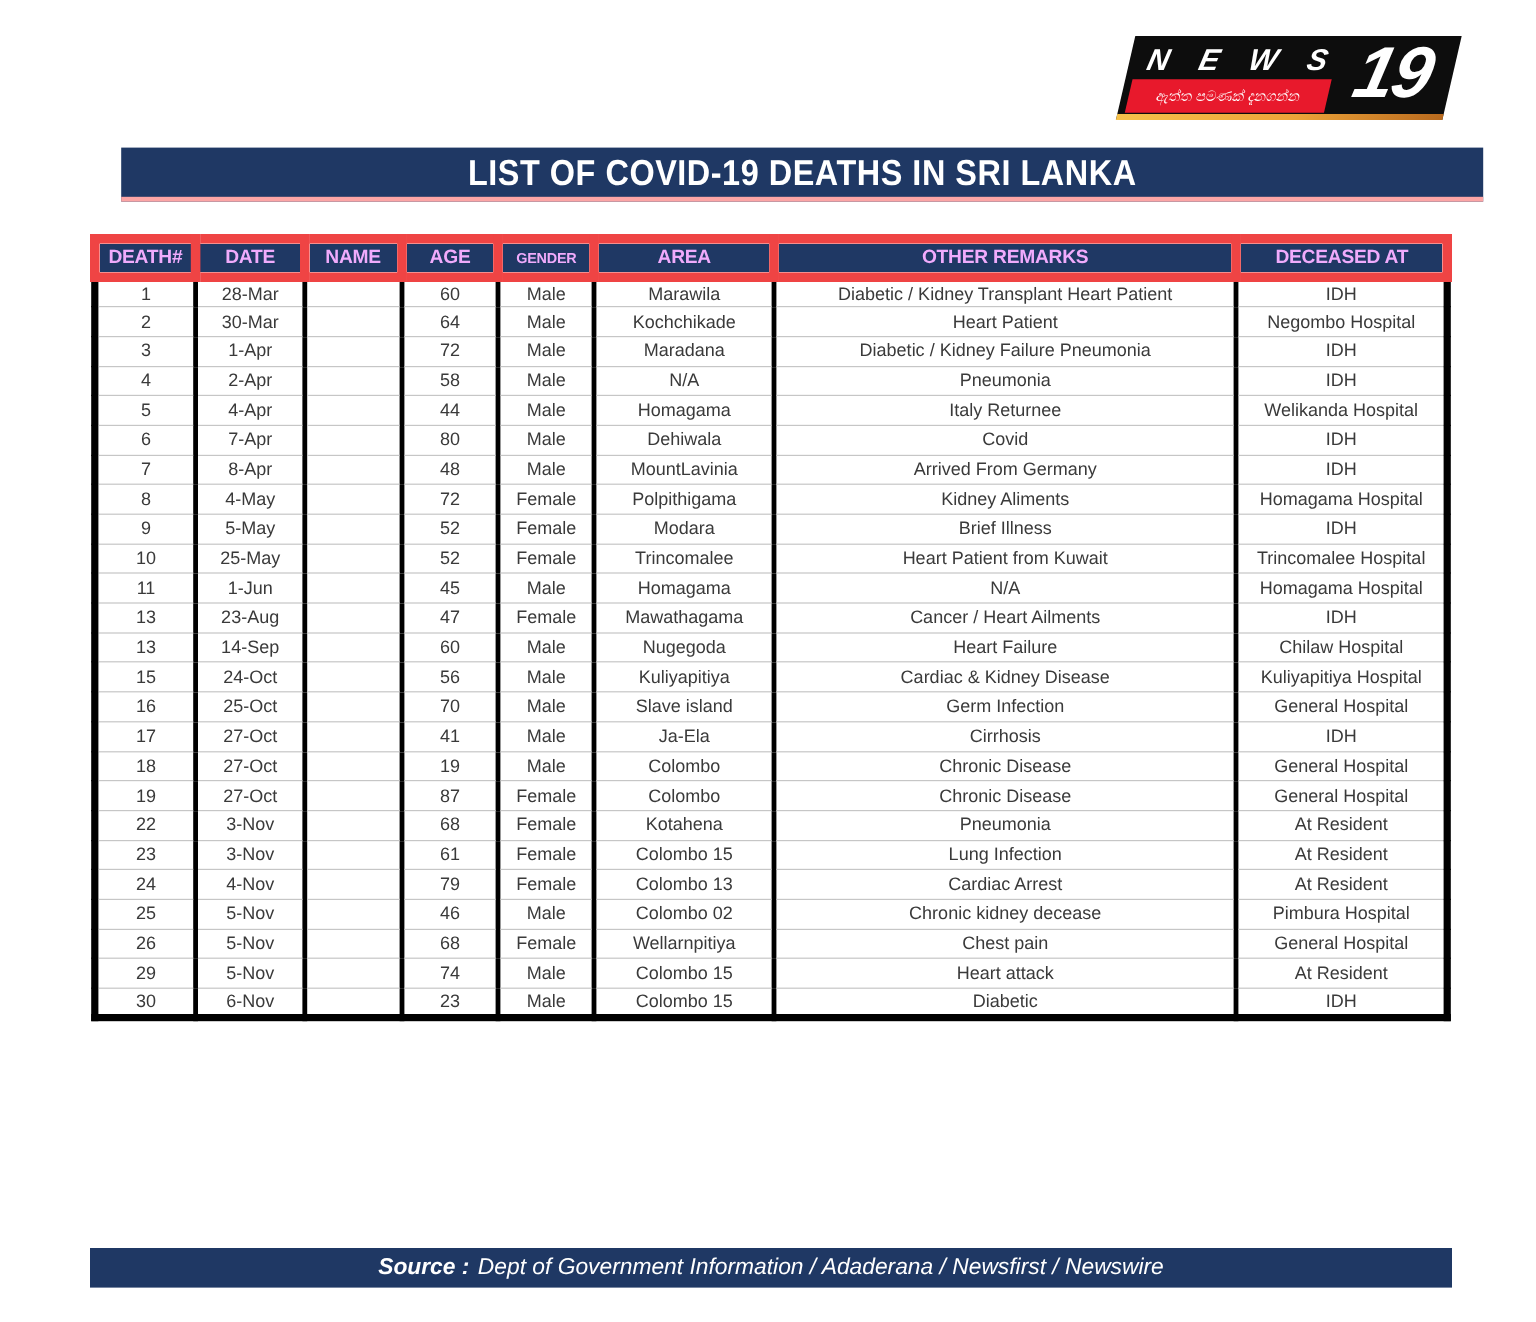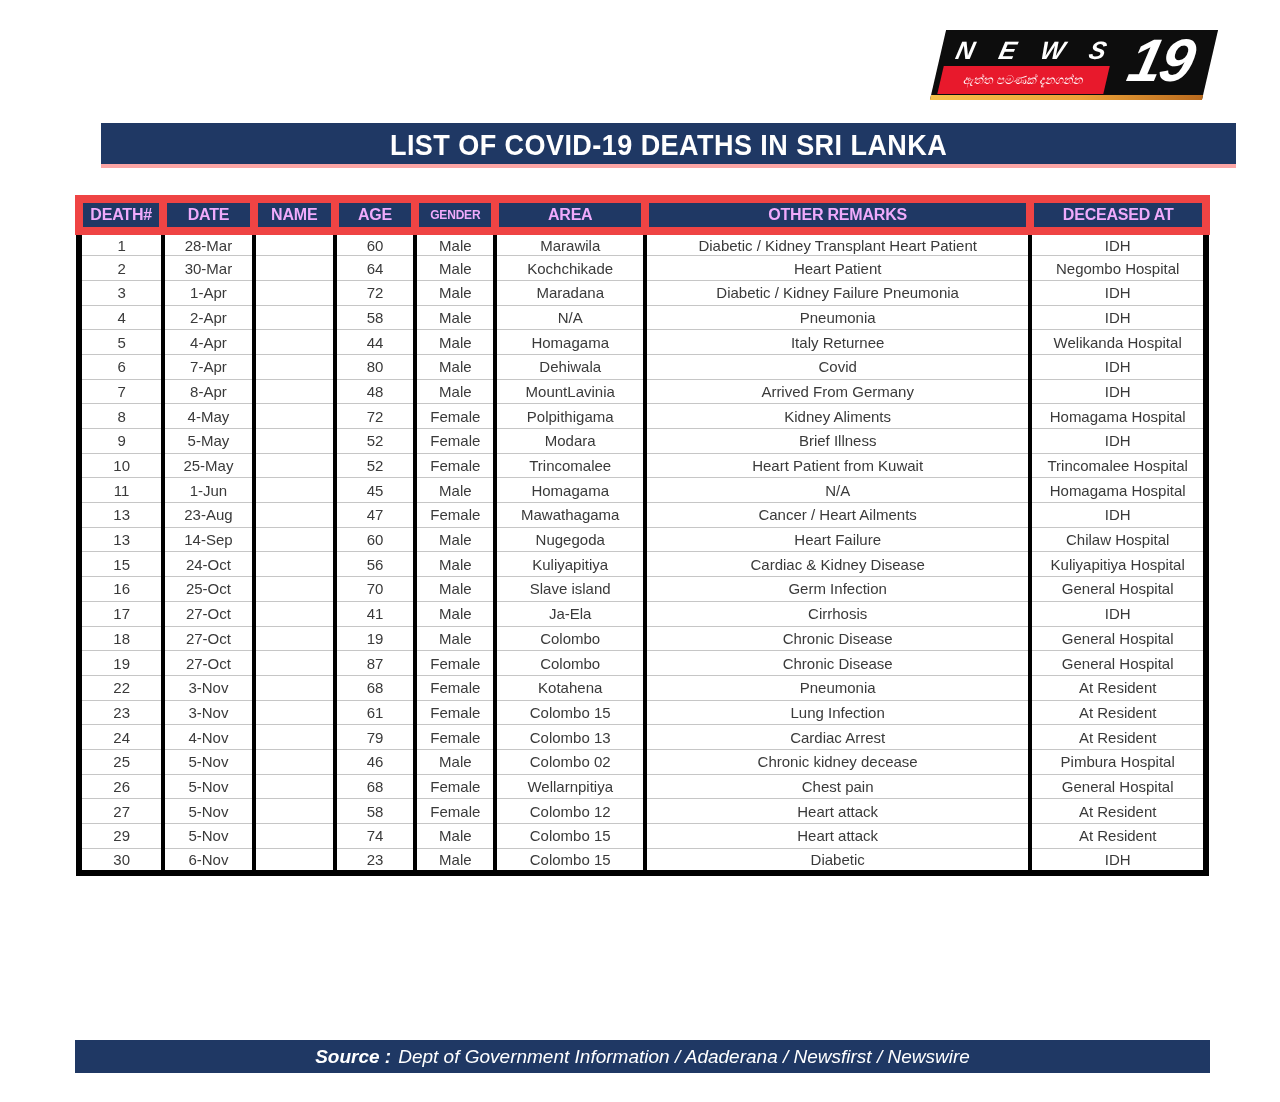--- a/index.html
+++ b/index.html
@@ -355,30 +355,20 @@
           <td>26</td>
           <td>5-Nov</td>
           <td></td>
           <td>68</td>
           <td>Female</td>
           <td>Wellarnpitiya</td>
           <td>Chest pain</td>
           <td>General Hospital</td>
         </tr>
         <tr>
-          <td>27</td>
-          <td>5-Nov</td>
-          <td></td>
-          <td>58</td>
-          <td>Female</td>
-          <td>Colombo 12</td>
-          <td>Heart attack</td>
-          <td>At Resident</td>
-        </tr>
-        <tr>
           <td>29</td>
           <td>5-Nov</td>
           <td></td>
           <td>74</td>
           <td>Male</td>
           <td>Colombo 15</td>
           <td>Heart attack</td>
           <td>At Resident</td>
         </tr>
         <tr>

